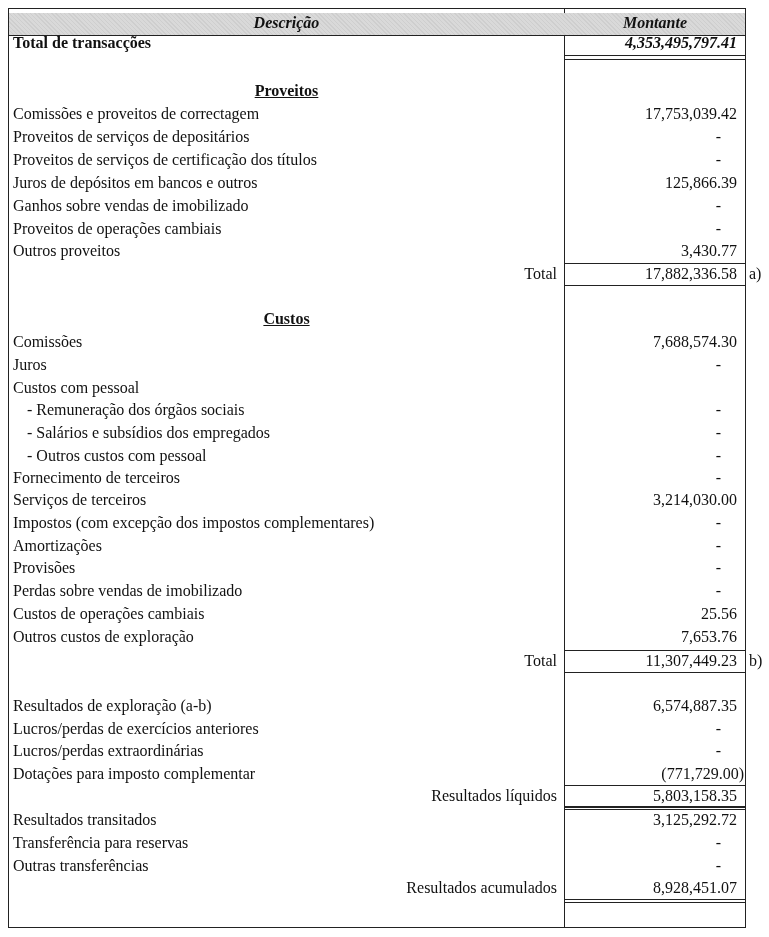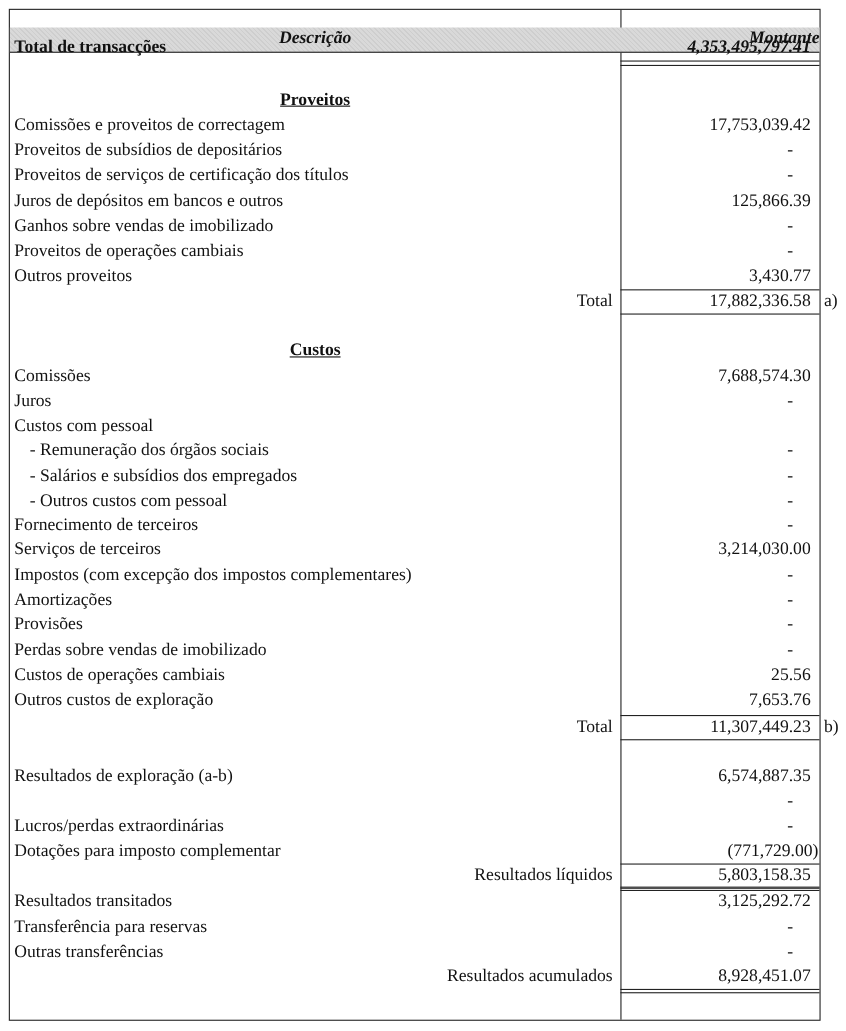--- a/index.html
+++ b/index.html
@@ -2,28 +2,28 @@
 <html><head>
 <meta charset="utf-8">
 <style>
   html, body { margin: 0; padding: 0; background: #ffffff; }
   body { width: 769px; height: 937px; position: relative; overflow: hidden;
          font-family: "Liberation Serif", "DejaVu Serif", serif; color: #111; }
   .tbl { position: absolute; left: 8px; top: 8px; width: 738px; height: 920px;
          border: 1.5px solid #222; box-sizing: border-box; }
   .colsep { position: absolute; left: 555px; top: 0; bottom: 0; width: 0;
             border-left: 1.5px solid #222; }
-  .hdr { position: absolute; left: 0; top: 16px; right: 0; height: 22px;
+  .hdr { position: absolute; left: 0; top: 4px; right: 0; height: 22px;
          background: #d9d9d9;
          background-image: repeating-linear-gradient(45deg, rgba(0,0,0,0.05) 0 1px, transparent 1px 3px);
          border-bottom: 1.5px solid #222; padding-left: 48px; }
   .hdr .c1, .hdr .c2 { position: absolute; top: 1px; font-style: italic; font-weight: bold;
          font-size: 16px; text-align: center; }
   .hdr .c1 { left: 0; width: 555px; }
-  .hdr .c2 { left: 556px; right: 0; text-align: right; }
+  .hdr .c2 { left: 556px; right: 0; }
   .row { position: absolute; left: 0; right: 0; height: 22px; font-size: 16px; line-height: 22px; }
   .row .lbl { position: absolute; left: 4px; white-space: nowrap; }
   .row .lbl.indent { left: 18px; }
   .row .lbl.bold { font-weight: bold; }
   .row .lbl.right { left: auto; right: 188px; font-weight: normal; }
   .row .amt { position: absolute; right: 8px; text-align: left; white-space: nowrap; }
   .row .amt.bi { font-weight: bold; font-style: italic; }
   .row .amt.dash { right: 24px; }
   .row .amt.neg { right: 1px; }
   .section { position: absolute; left: 0; width: 555px; text-align: center; font-weight: bold;
@@ -49,21 +49,21 @@
     <span class="amt bi">4,353,495,797.41</span>
   </div>
   <div class="dbl" style="top:46px"></div>
 
   <div class="section" style="top:71px">Proveitos</div>
   <div class="row" style="top:94px">
       <span class="lbl">Comissões e proveitos de correctagem</span>
       <span class="amt">17,753,039.42</span>
     </div>
   <div class="row" style="top:117px">
-      <span class="lbl">Proveitos de subsídios de depositários</span>
+      <span class="lbl">Proveitos de serviços de depositários</span>
       <span class="amt dash">-</span>
     </div>
   <div class="row" style="top:140px">
       <span class="lbl">Proveitos de serviços de certificação dos títulos</span>
       <span class="amt dash">-</span>
     </div>
   <div class="row" style="top:163px">
       <span class="lbl">Juros de depósitos em bancos e outros</span>
       <span class="amt">125,866.39</span>
     </div>
@@ -146,20 +146,21 @@
   <div class="row" style="top:641px">
     <span class="lbl right">Total</span>
     <span class="amt">11,307,449.23</span>
   </div>
 
   <div class="row" style="top:686px">
       <span class="lbl">Resultados de exploração (a-b)</span>
       <span class="amt">6,574,887.35</span>
     </div>
   <div class="row" style="top:709px">
+      <span class="lbl">Lucros/perdas de exercícios anteriores</span>
       <span class="amt dash">-</span>
     </div>
   <div class="row" style="top:731px">
       <span class="lbl">Lucros/perdas extraordinárias</span>
       <span class="amt dash">-</span>
     </div>
   <div class="row" style="top:754px">
       <span class="lbl">Dotações para imposto complementar</span>
       <span class="amt neg">(771,729.00)</span>
     </div>

